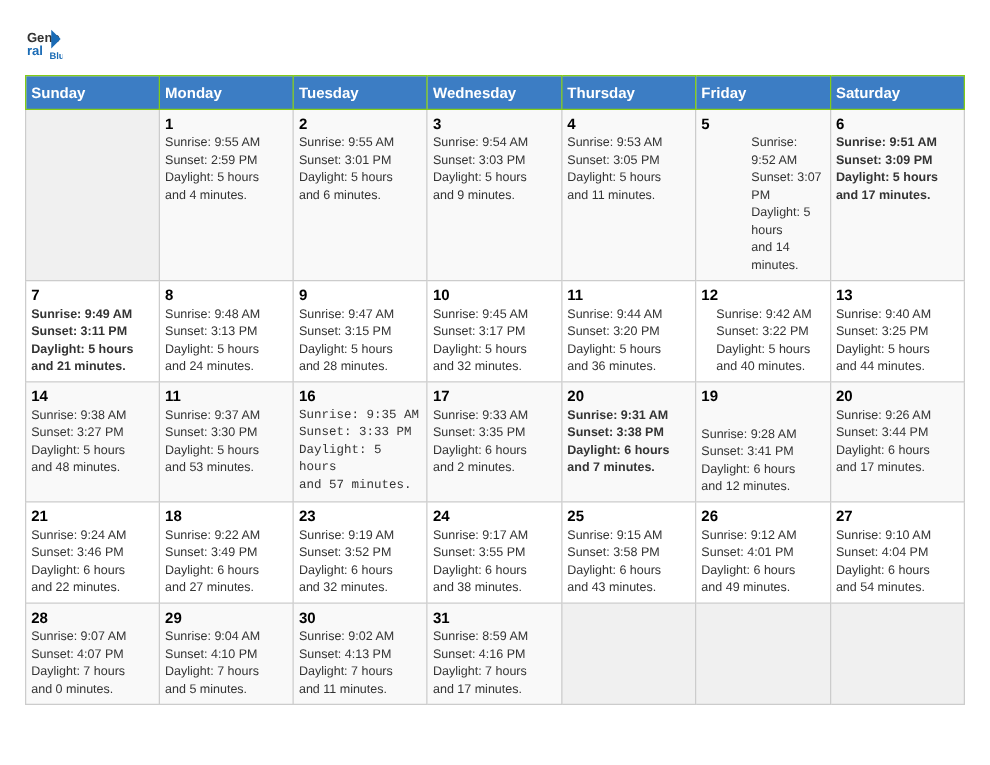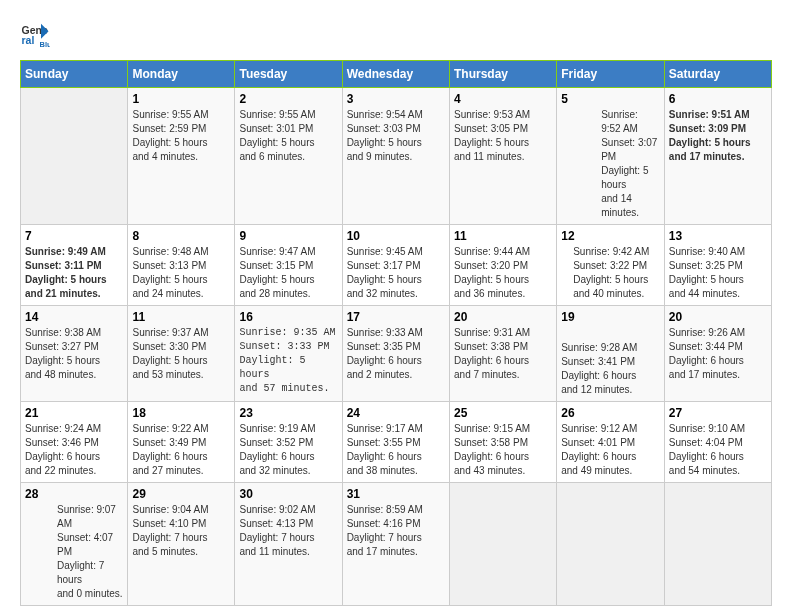--- a/index.html
+++ b/index.html
@@ -231,21 +231,21 @@
         </td>
         <td>
           <div class="day-number">17</div>
           <div class="day-info" style="white-space: pre-line;">Sunrise: 9:33 AM
 Sunset: 3:35 PM
 Daylight: 6 hours
 and 2 minutes.</div>
         </td>
         <td>
           <div class="day-number">20</div>
-          <div class="day-info" style="white-space: pre-line;">Sunrise: 9:31 AM
+          <div class="day-info" style="white-space: pre-line; font-weight: bold;">Sunrise: 9:31 AM
 Sunset: 3:38 PM
 Daylight: 6 hours
 and 7 minutes.</div>
         </td>
         <td>
           <div class="day-number">19</div>
           <div class="day-info" style="white-space: pre-line; margin-top: 17px;">Sunrise: 9:28 AM
 Sunset: 3:41 PM
 Daylight: 6 hours
 and 12 minutes.</div>
@@ -305,21 +305,21 @@
           <div class="day-number">27</div>
           <div class="day-info" style="white-space: pre-line;">Sunrise: 9:10 AM
 Sunset: 4:04 PM
 Daylight: 6 hours
 and 54 minutes.</div>
         </td>
       </tr>
       <tr>
         <td>
           <div class="day-number">28</div>
-          <div class="day-info" style="white-space: pre-line; margin-left: 32px;">Sunrise: 9:07 AM
+          <div class="day-info" style="white-space: pre-line;">Sunrise: 9:07 AM
 Sunset: 4:07 PM
 Daylight: 7 hours
 and 0 minutes.</div>
         </td>
         <td>
           <div class="day-number">29</div>
           <div class="day-info" style="white-space: pre-line;">Sunrise: 9:04 AM
 Sunset: 4:10 PM
 Daylight: 7 hours
 and 5 minutes.</div>

